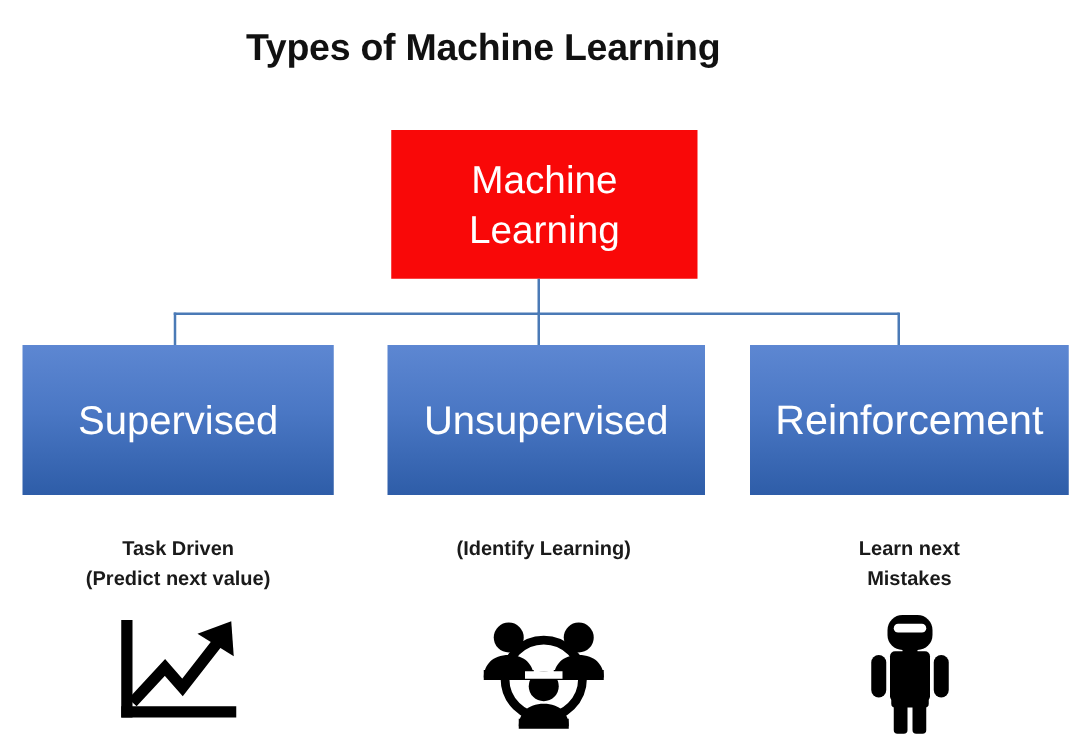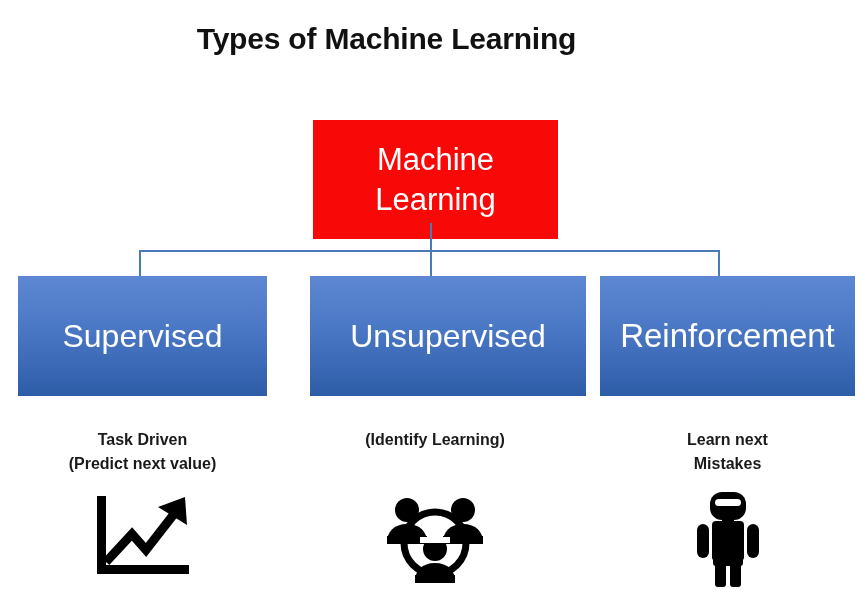--- a/index.html
+++ b/index.html
@@ -27,21 +27,21 @@
     font-size: 30px;
     font-weight: bold;
     color: #111111;
     letter-spacing: -0.2px;
   }
 
   
   #root-node {
     position: absolute;
     left: 313px;
-    top: 120px;
+    top: 104px;
     width: 245px;
     height: 119px;
     background: #f90808;
     display: flex;
     flex-direction: column;
     align-items: center;
     justify-content: center;
     color: #ffffff;
     font-size: 31px;
     line-height: 1.28;
@@ -64,21 +64,21 @@
     height: 120px;
     background: linear-gradient(to bottom, #5d87d2 0%, #4a77c4 45%, #2e5da8 100%);
     display: flex;
     align-items: center;
     justify-content: center;
     color: #ffffff;
     font-size: 32px;
     white-space: nowrap;
   }
   #cat-supervised   { left: 18px;  width: 249px; }
-  #cat-unsupervised { left: 310px; width: 276px; }
+  #cat-unsupervised { left: 310px; width: 254px; }
   #cat-reinforcement{ left: 600px; width: 255px; }
   #cat-reinforcement .cat-label { font-size: 33px; }
 
   
   .caption {
     position: absolute;
     top: 428px;
     text-align: center;
     font-size: 16px;
     font-weight: bold;

